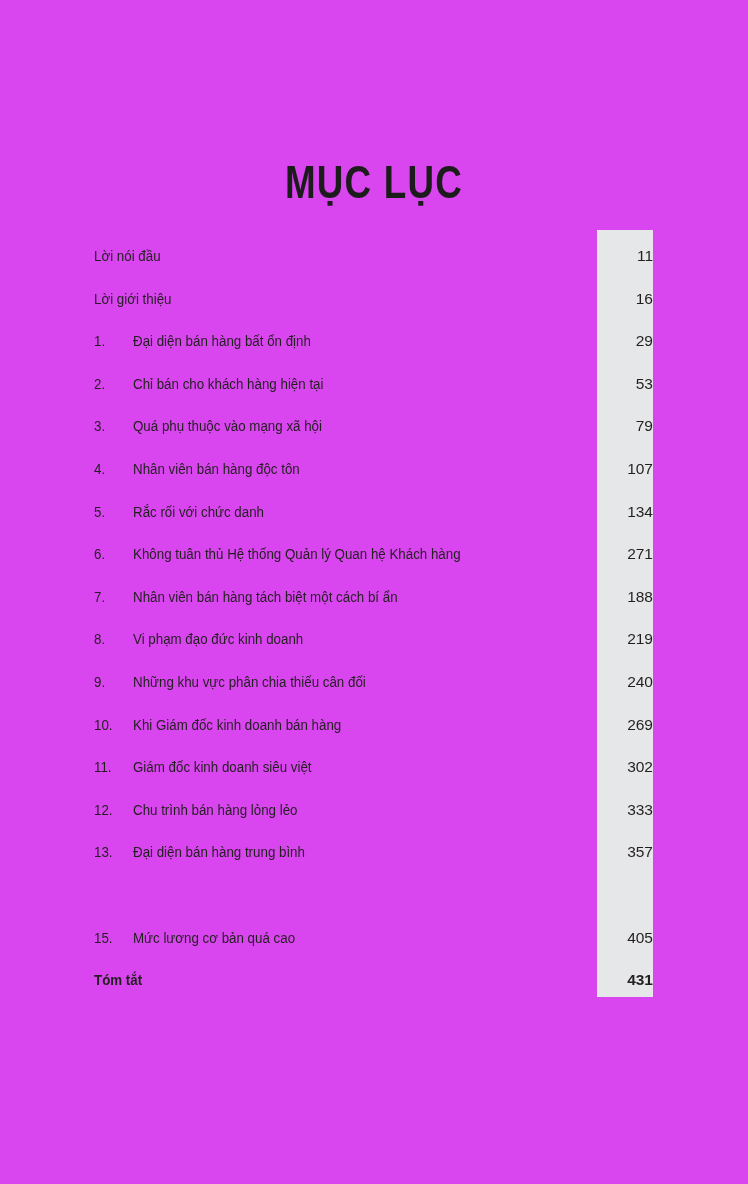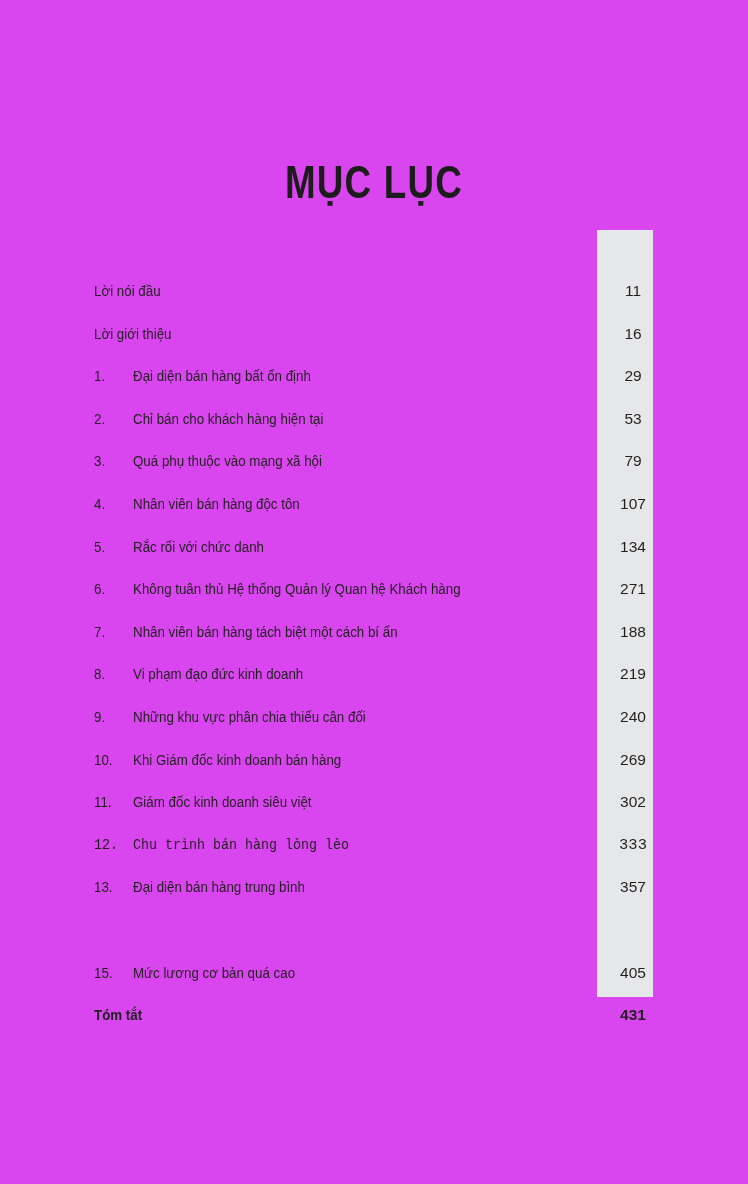--- a/index.html
+++ b/index.html
@@ -52,21 +52,20 @@
     top: 0;
     width: 748px;
     height: 1184px;
   }
   .toc-row {
     position: absolute;
     left: 0;
     width: 708px;
     height: 42.5px;
     display: block;
-    margin-top: 35px;
   }
   .row-num {
     position: absolute;
     left: 94px;
     top: 0;
     width: 36px;
     font-size: 15.5px;
     font-weight: 400;
     color: #231f20;
     line-height: 20px;
@@ -91,27 +90,26 @@
     left: 94px;
   }
   .toc-row.back .row-title {
     font-weight: 700;
   }
   .row-page {
     position: absolute;
     left: 597px;
     top: 0;
     width: 56px;
-    text-align: center;
+    text-align: right;
     font-size: 15.5px;
     font-weight: 400;
     color: #231f20;
     line-height: 20px;
     white-space: nowrap;
-    padding-left: 8px;
   }
   .toc-row.back .row-page {
     font-weight: 700;
   }
 </style>
 </head>
 <body>
 
 <div id="page">
 
@@ -176,21 +174,21 @@
       <div class="toc-row chapter" style="top: 714.6px;">
         <span class="row-num">10.</span>
         <span class="row-title">Khi Giám đốc kinh doanh bán hàng</span>
         <span class="row-page">269</span>
       </div>
       <div class="toc-row chapter" style="top: 757.2px;">
         <span class="row-num">11.</span>
         <span class="row-title">Giám đốc kinh doanh siêu việt</span>
         <span class="row-page">302</span>
       </div>
-      <div class="toc-row chapter" style="top: 799.8px; font-family: Liberation Mono, monospace;">
+      <div class="toc-row chapter" style="top: 799.8px;">
         <span class="row-num">12.</span>
         <span class="row-title">Chu trình bán hàng lỏng lẻo</span>
         <span class="row-page">333</span>
       </div>
       <div class="toc-row chapter" style="top: 842.4px;">
         <span class="row-num">13.</span>
         <span class="row-title">Đại diện bán hàng trung bình</span>
         <span class="row-page">357</span>
       </div>
       <div class="toc-row chapter" style="top: 927.6px;">

